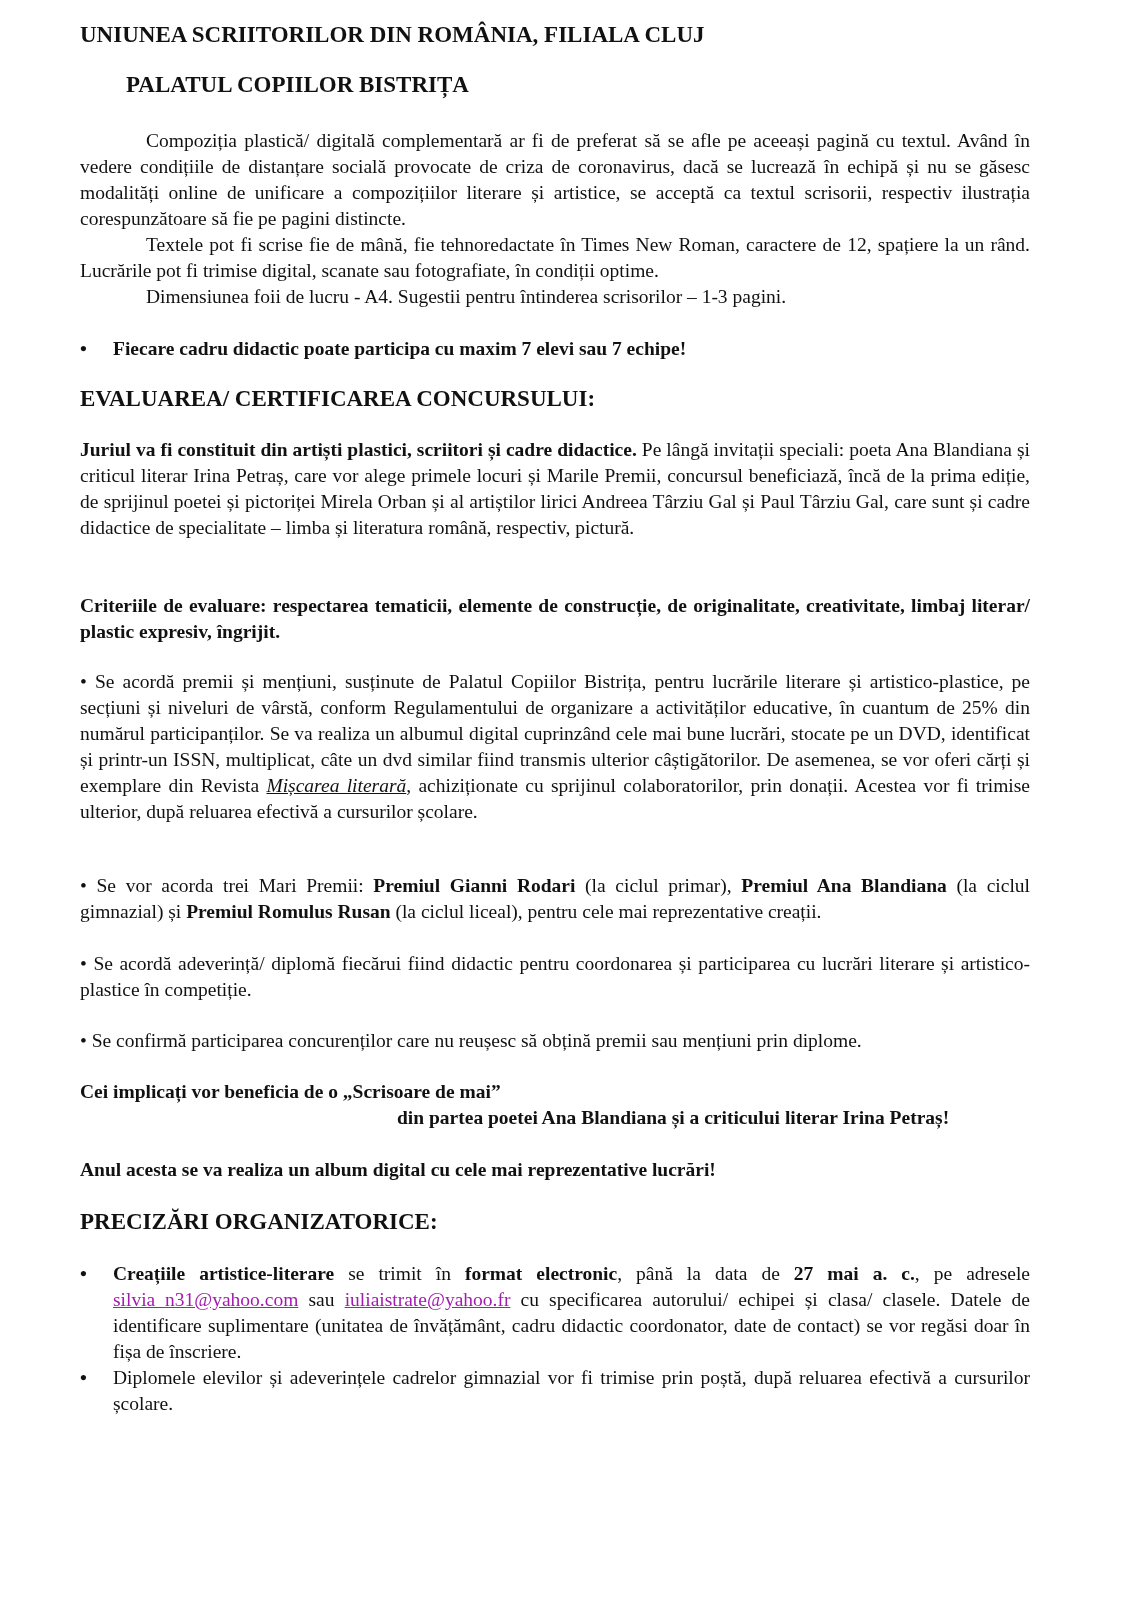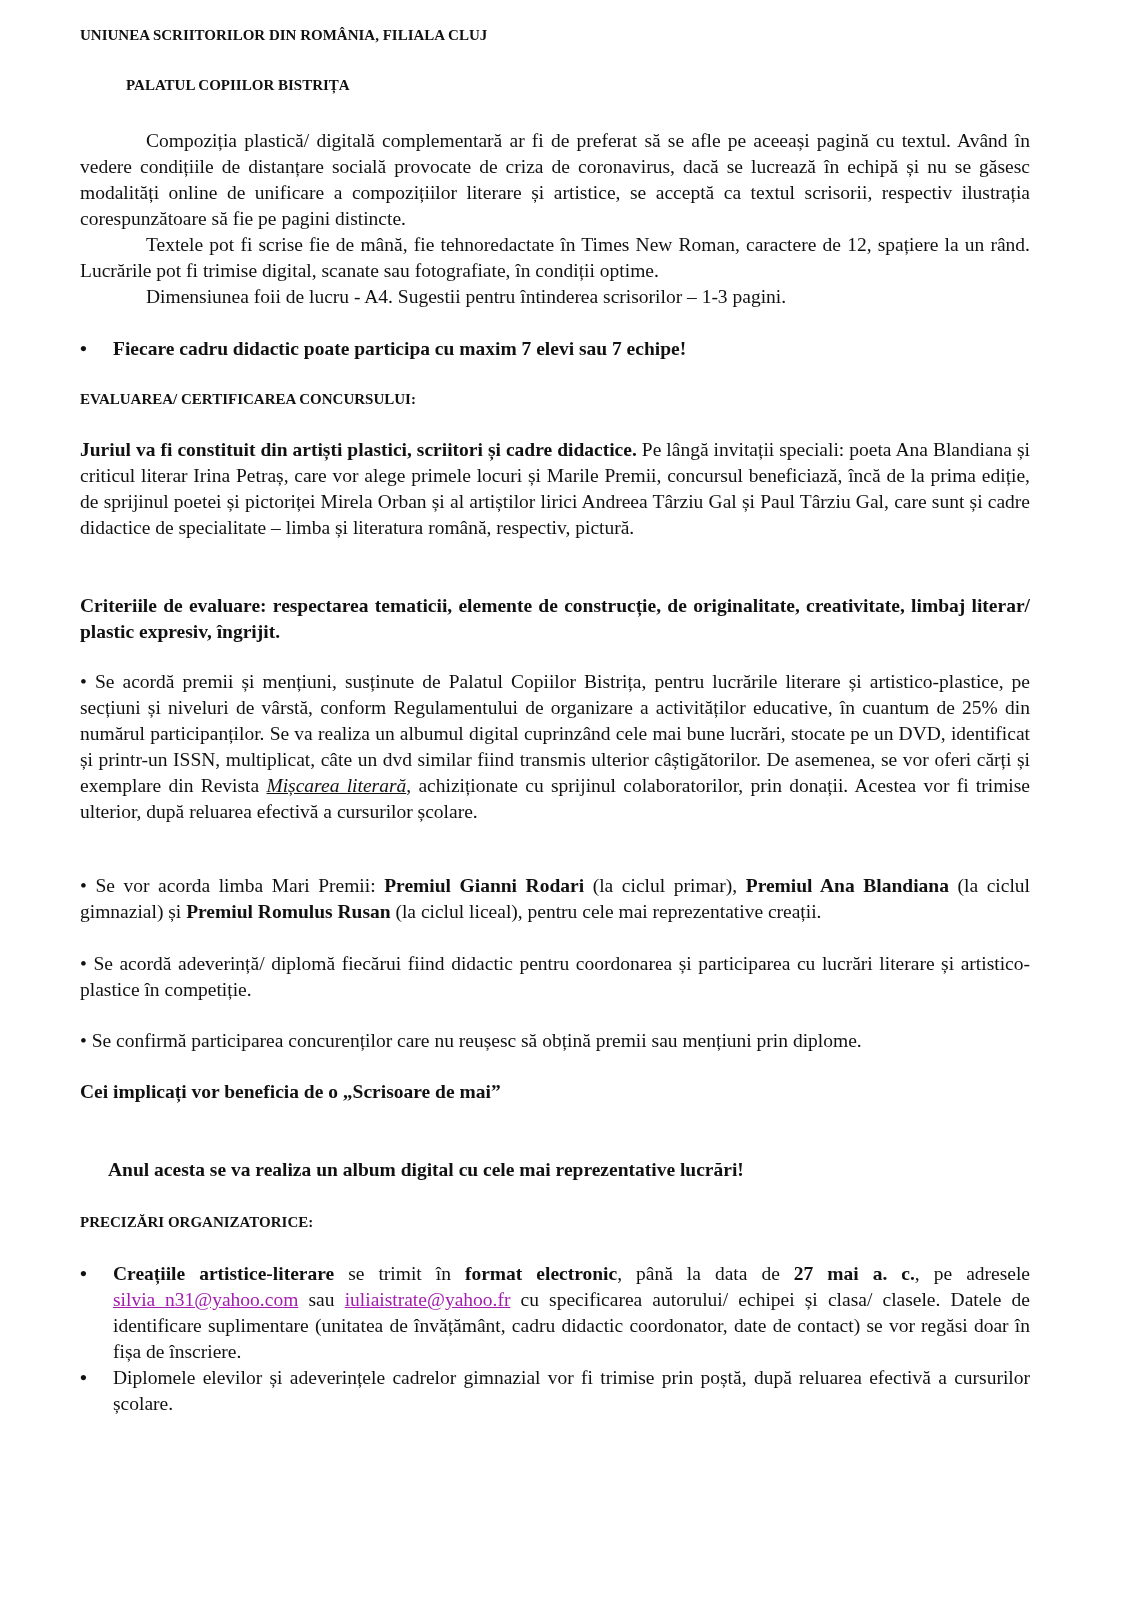--- a/index.html
+++ b/index.html
@@ -9,21 +9,21 @@
     color: #111111;
     font-size: 19.5px;
     line-height: 26px;
   }
   .page { position: absolute; left: 80px; top: 0; width: 950px; }
   .block { position: absolute; left: 0; width: 950px; }
   .b { font-weight: bold; }
   .i { font-style: italic; text-decoration: underline; }
   .just { text-align: justify; text-align-last: left; }
   .indent { text-indent: 66px; }
-  .heading { font-weight: bold; font-size: 15px; }
+  .heading { font-weight: bold; font-size: 23px; }
   .bullet-row { display: flex; }
   .bullet-dot { width: 33px; flex: none; font-weight: bold; }
   .bullet-text { flex: 1; }
   a.email { color: #a21caf; text-decoration: underline; }
   .right-line { padding-left: 317px; }
 </style>
 </head>
 <body>
 
 <div class="page">
@@ -48,32 +48,33 @@
     <span class="b">Juriul va fi constituit din artiști plastici, scriitori și cadre didactice.</span><span> Pe lângă invitații speciali: poeta Ana Blandiana și criticul literar Irina Petraș, care vor alege primele locuri și Marile Premii, concursul beneficiază, încă de la prima ediție, de sprijinul poetei și pictoriței Mirela Orban și al artiștilor lirici Andreea Târziu Gal și Paul Târziu Gal, care sunt și cadre didactice de specialitate – limba și literatura română, respectiv, pictură.</span>
   </div>
 
   <div class="block just b" style="top:593px;">Criteriile de evaluare: respectarea tematicii, elemente de construcție, de originalitate, creativitate, limbaj literar/ plastic expresiv, îngrijit.</div>
 
   <div class="block just" style="top:669px;">
     <span>• Se acordă premii și mențiuni, susținute de Palatul Copiilor Bistrița, pentru lucrările literare și artistico-plastice, pe secțiuni și niveluri de vârstă, conform Regulamentului de organizare a activităților educative, în cuantum de 25% din numărul participanților. Se va realiza un albumul digital cuprinzând cele mai bune lucrări, stocate pe un DVD, identificat și printr-un ISSN, multiplicat, câte un dvd similar fiind transmis ulterior câștigătorilor. De asemenea, se vor oferi cărți și exemplare din Revista </span><span class="i">Mișcarea literară</span><span>, achiziționate cu sprijinul colaboratorilor, prin donații. Acestea vor fi trimise ulterior, după reluarea efectivă a cursurilor școlare.</span>
   </div>
 
   <div class="block just" style="top:873px;">
-    <span>• Se vor acorda limba Mari Premii: </span><span class="b">Premiul Gianni Rodari</span><span> (la ciclul primar), </span><span class="b">Premiul Ana Blandiana</span><span> (la ciclul gimnazial) și </span><span class="b">Premiul Romulus Rusan</span><span> (la ciclul liceal), pentru cele mai reprezentative creații.</span>
+    <span>• Se vor acorda trei Mari Premii: </span><span class="b">Premiul Gianni Rodari</span><span> (la ciclul primar), </span><span class="b">Premiul Ana Blandiana</span><span> (la ciclul gimnazial) și </span><span class="b">Premiul Romulus Rusan</span><span> (la ciclul liceal), pentru cele mai reprezentative creații.</span>
   </div>
 
   <div class="block just" style="top:951px;">• Se acordă adeverință/ diplomă fiecărui fiind didactic pentru coordonarea și participarea cu lucrări literare și artistico-plastice în competiție.</div>
 
   <div class="block" style="top:1028px;">• Se confirmă participarea concurenților care nu reușesc să obțină premii sau mențiuni prin diplome.</div>
 
   <div class="block b" style="top:1079px;">
     <div>Cei implicați vor beneficia de o „Scrisoare de mai”</div>
+    <div class="right-line">din partea poetei Ana Blandiana și a criticului literar Irina Petraș!</div>
   </div>
 
-  <div class="block b" style="top:1157px;margin-left:28px;">Anul acesta se va realiza un album digital cu cele mai reprezentative lucrări!</div>
+  <div class="block b" style="top:1157px;">Anul acesta se va realiza un album digital cu cele mai reprezentative lucrări!</div>
 
   <div class="block heading" style="top:1209px;">PRECIZĂRI ORGANIZATORICE:</div>
 
   <div class="block bullet-row" style="top:1261px;">
     <span class="bullet-dot">•</span>
     <span class="bullet-text just"><span class="b">Creațiile artistice-literare</span><span> se trimit în </span><span class="b">format electronic</span><span>, până la data de </span><span class="b">27 mai a. c.</span><span>, pe adresele </span><a class="email">silvia_n31@yahoo.com</a><span> sau </span><a class="email">iuliaistrate@yahoo.fr</a><span> cu specificarea autorului/ echipei și clasa/ clasele. Datele de identificare suplimentare (unitatea de învățământ, cadru didactic coordonator, date de contact) se vor regăsi doar în fișa de înscriere.</span></span>
   </div>
 
   <div class="block bullet-row" style="top:1365px;">
     <span class="bullet-dot">•</span>

